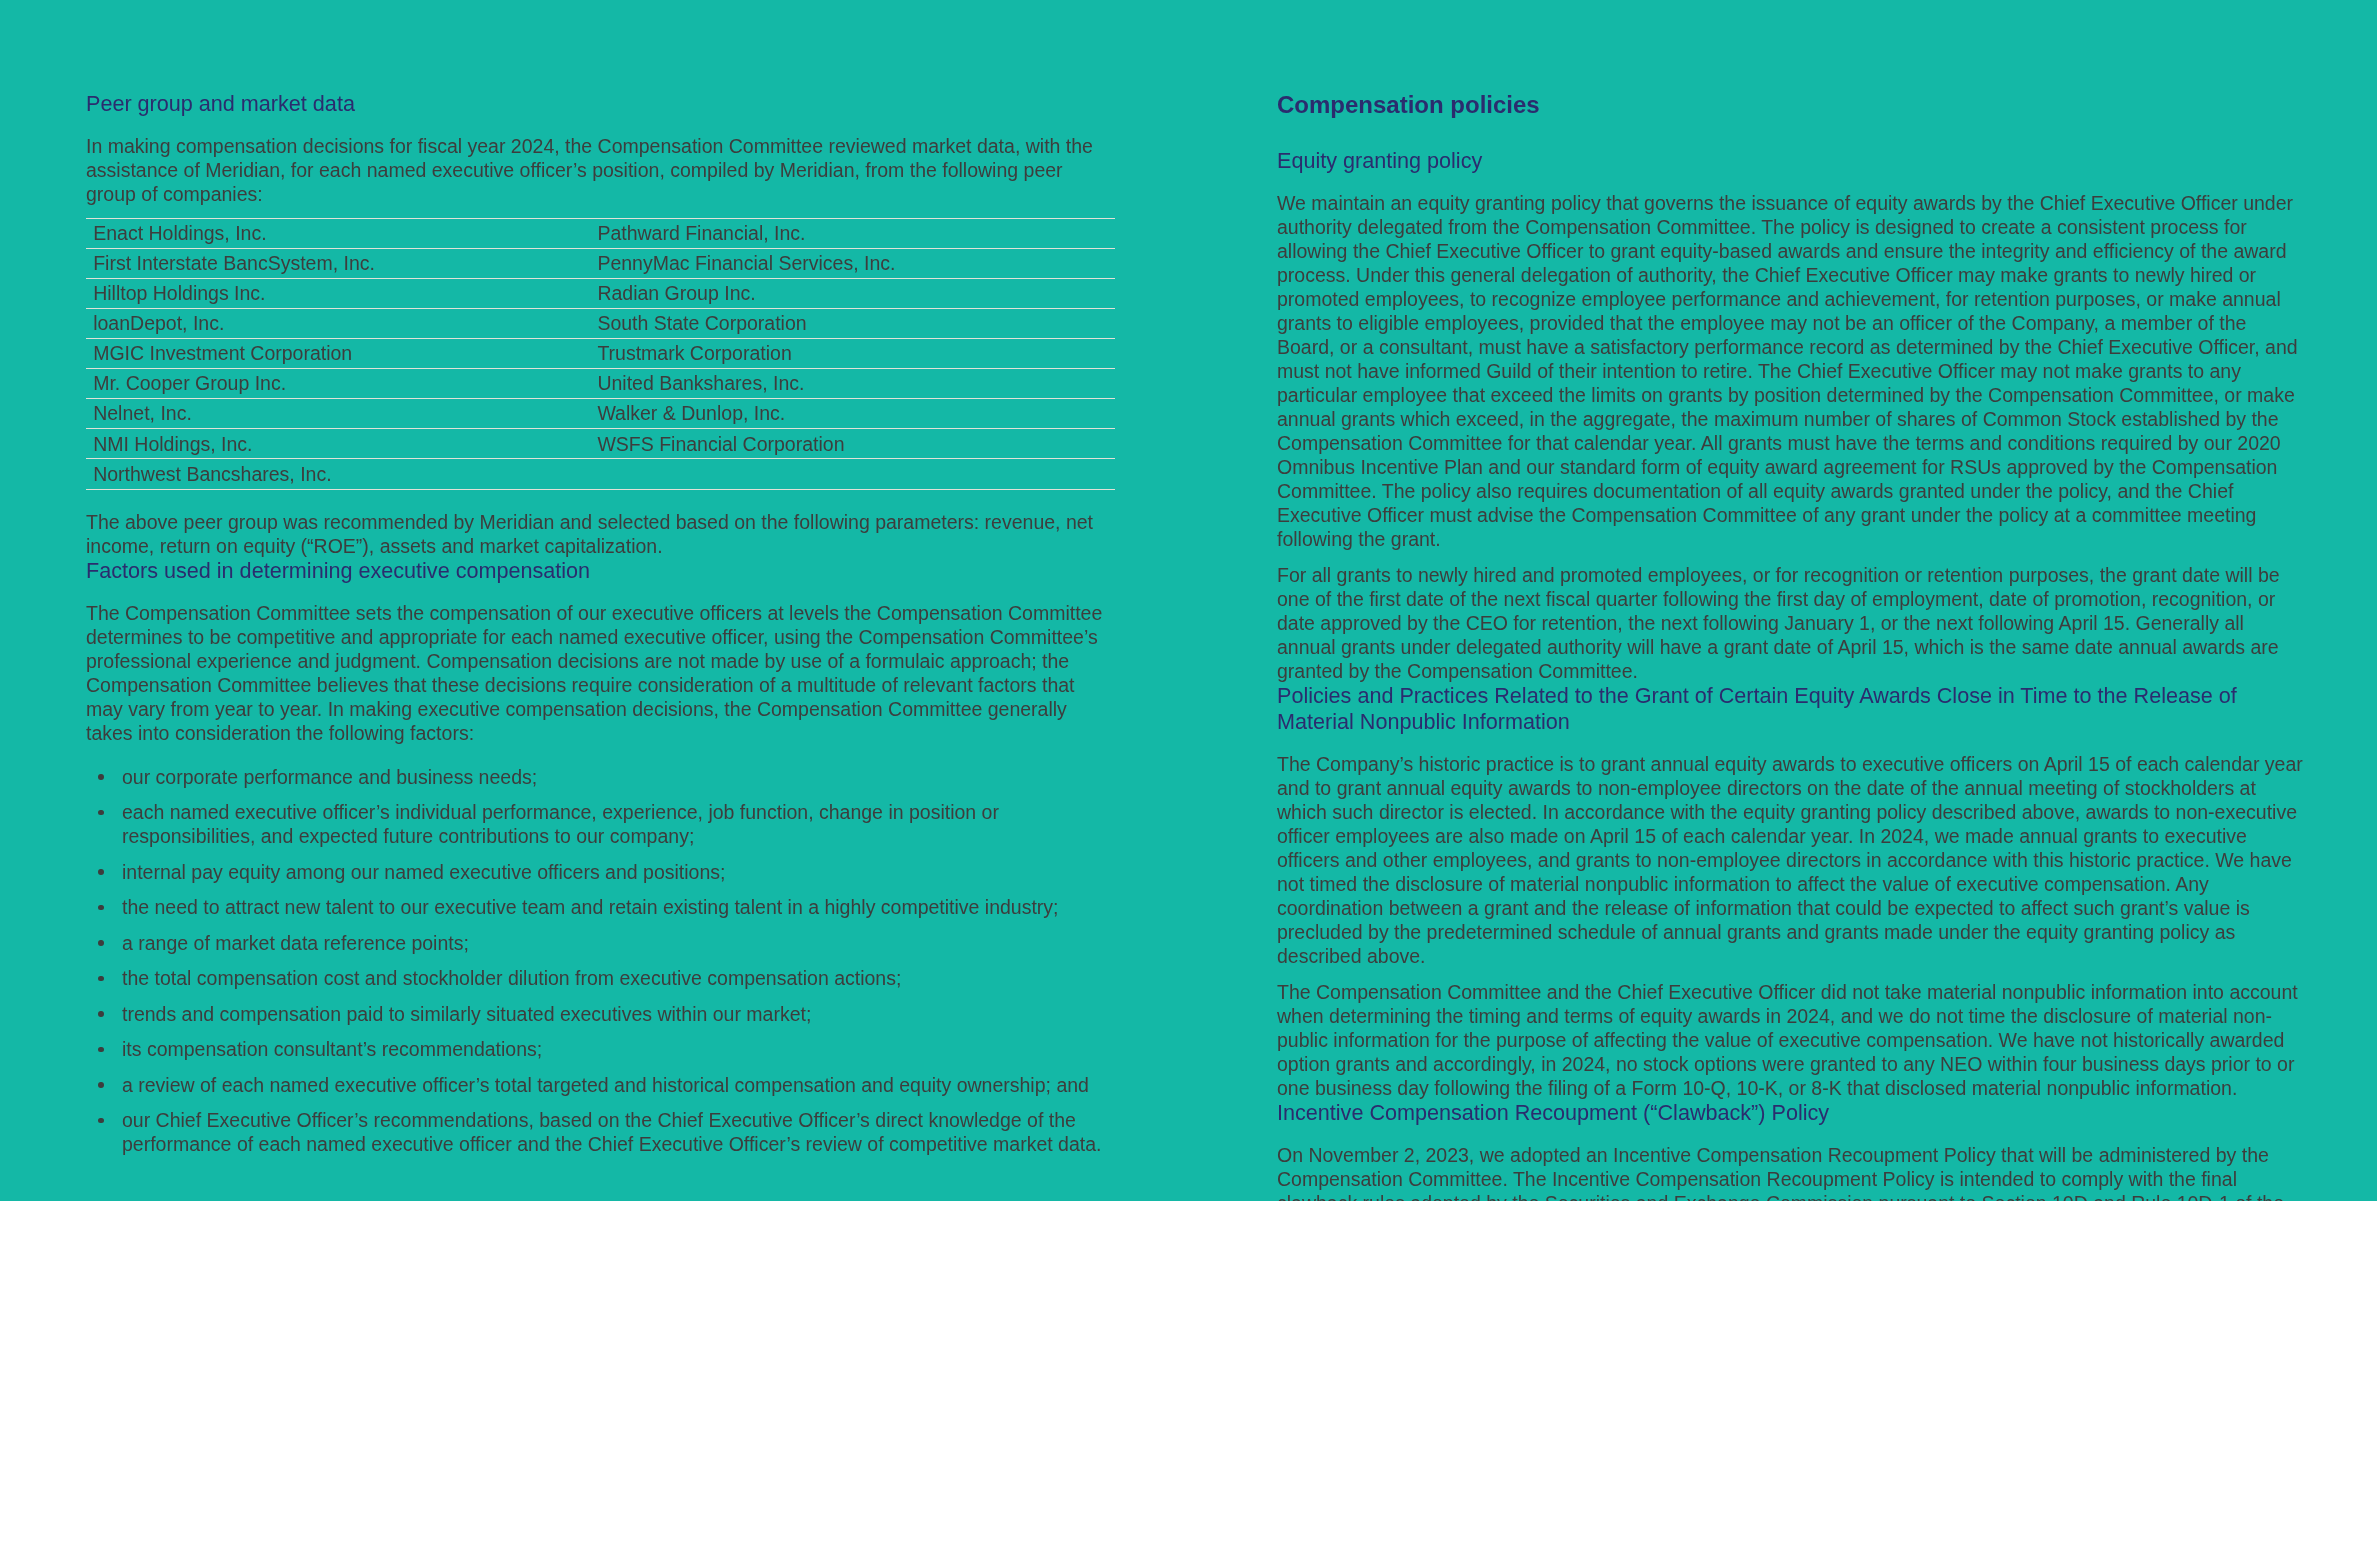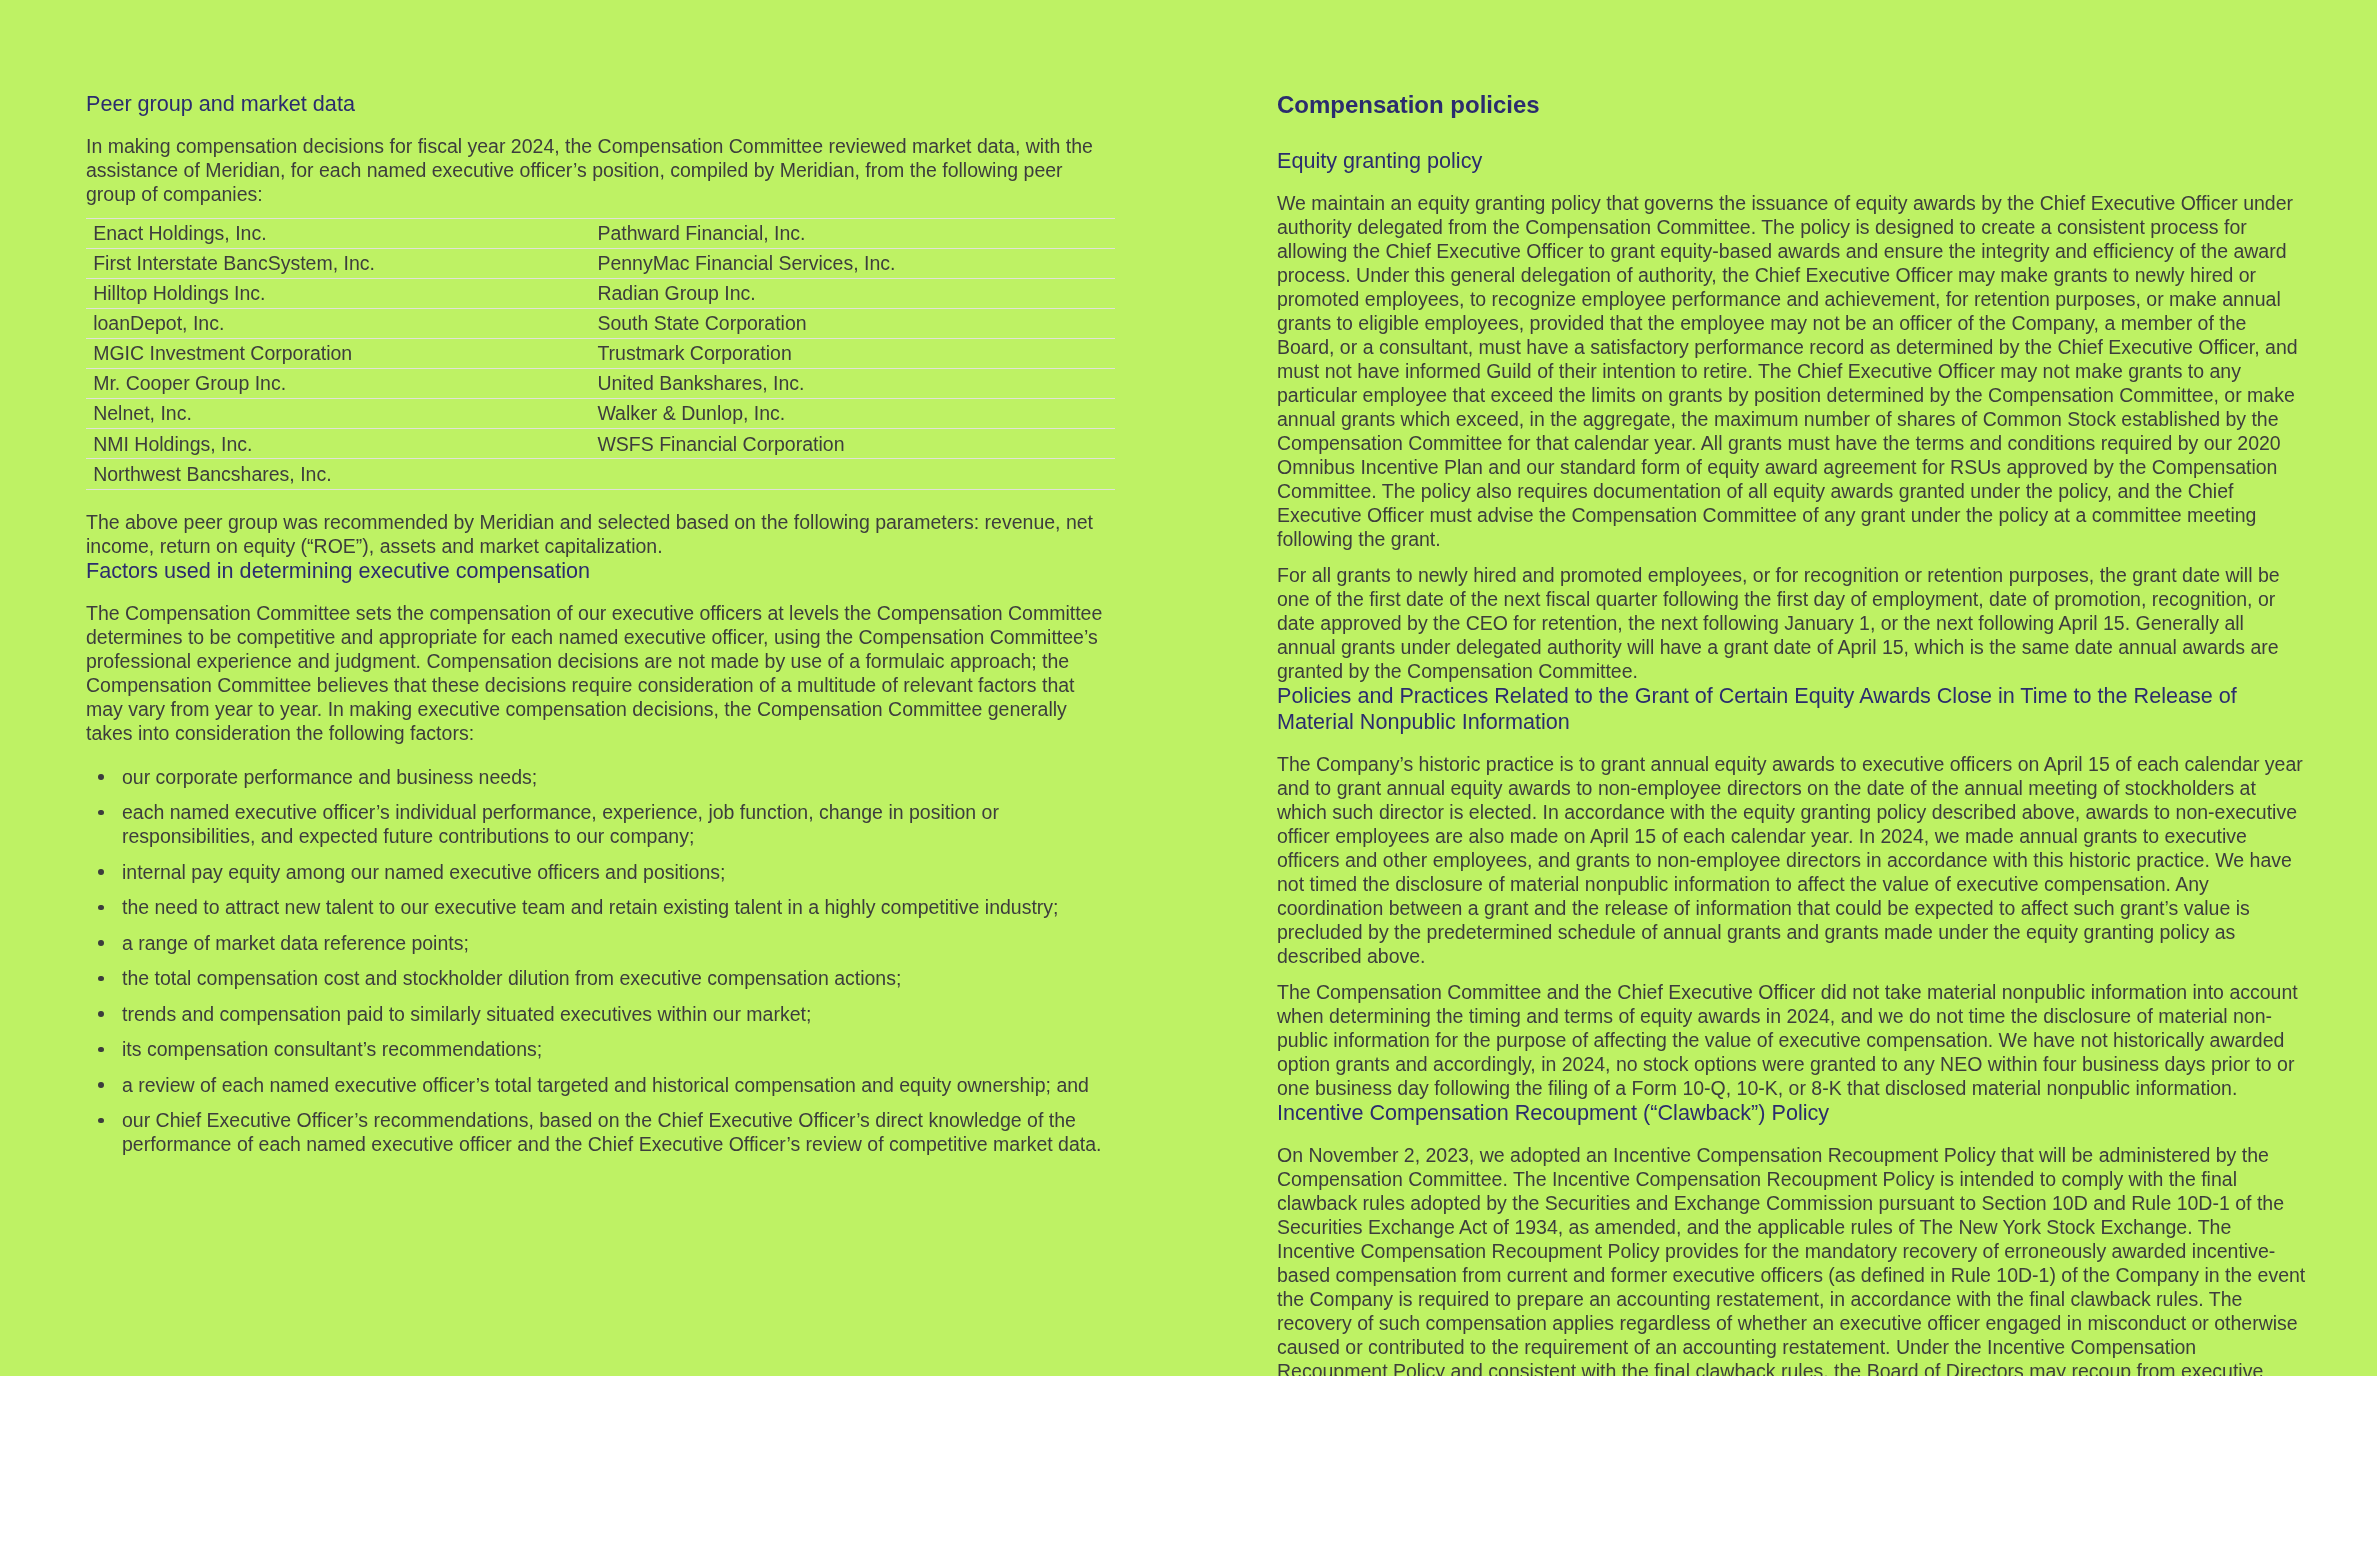--- a/index.html
+++ b/index.html
@@ -1,20 +1,20 @@
 <!DOCTYPE html>
 <html style="font-size:11.5px"><head>
 <meta charset="utf-8">
 <style>
   html, body { margin: 0; padding: 0; }
   .canvas {
     position: relative;
     width: 2377px;
-    height: 1376px;
-    background: #bef264;
+    height: 1201px;
+    background: #14b8a6;
     font-family: "Liberation Sans", sans-serif;
     color: #3d3d3d;
     overflow: hidden;
   }
   .page {
     position: absolute;
     top: 91px;
     width: 1029px;
   }
   .page-left  { left: 86px; }

